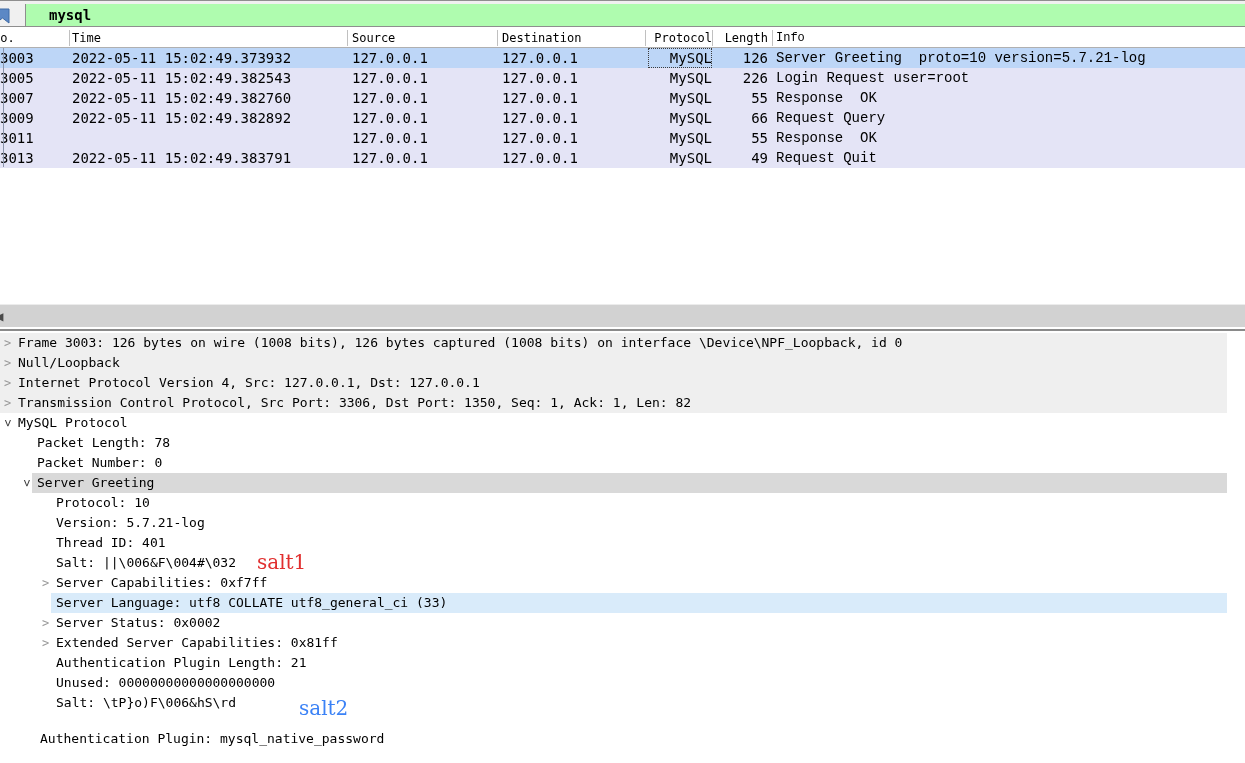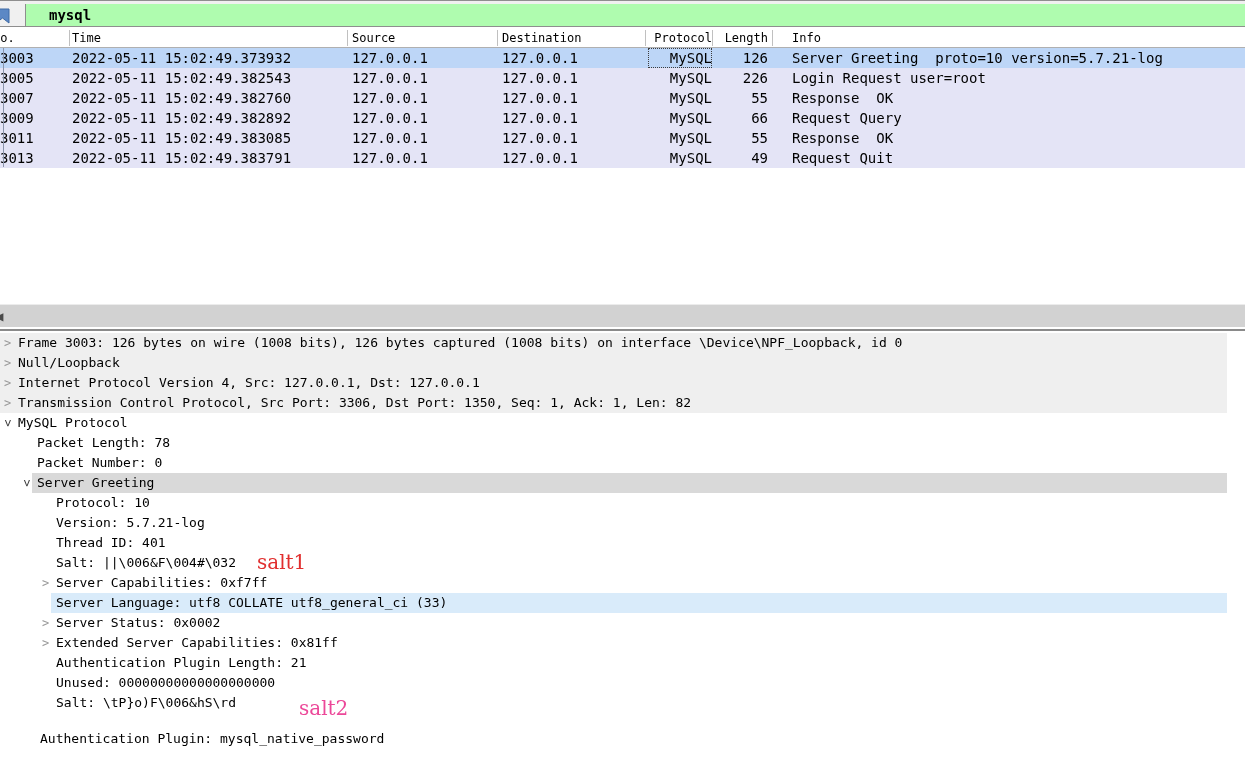--- a/index.html
+++ b/index.html
@@ -27,21 +27,21 @@
   
   .pl-rows{position:absolute;top:48px;left:0;width:100%;}
   .pl-row{position:relative;height:20px;font-size:14px;line-height:20px;white-space:pre;}
   .c-no{position:absolute;left:0;width:68px;text-align:left;top:0;}
   .c-time{position:absolute;left:72px;top:0;}
   .c-src{position:absolute;left:352px;top:0;}
   .c-dst{position:absolute;left:502px;top:0;}
   .c-proto{position:absolute;left:648px;width:64px;top:0;padding-left:3px;box-sizing:border-box;text-align:right;}
   .c-proto.focused{outline:1px dotted #3c3c3c;outline-offset:-1px;}
   .c-len{position:absolute;left:714px;width:54px;text-align:right;top:0;}
-  .c-info{position:absolute;left:792px;top:0;}
+  .c-info{position:absolute;left:776px;top:0;font-family:Liberation Mono, monospace;}
   .h-no{left:-7px;width:75px;text-align:left;}
   .left-edge-line{position:absolute;top:48px;left:3px;width:1px;height:119px;background:#8b95ab;}
 
   
   .hscroll{position:absolute;top:304px;left:0;width:100%;height:22px;background:#d2d2d2;
            border-top:1px solid #ececec;overflow:hidden;}
   .hscroll-arrow{position:absolute;left:-5px;top:2px;color:#4a4a4a;font-size:14px;line-height:18px;}
   .pane-sep{position:absolute;top:329px;left:0;width:100%;height:2px;background:#8a8a8a;}
 
   
@@ -79,21 +79,21 @@
   <div class="filter-underline"></div>
 
   <div class="pl-header" id="plHeader"><span class="hcell c-no h-no">No.</span><span class="hcell c-time">Time</span><span class="hcell c-src">Source</span><span class="hcell c-dst">Destination</span><span class="hcell c-proto">Protocol</span><span class="hcell c-len">Length</span><span class="hcell c-info">Info</span></div>
   <div class="header-underline"></div>
 
   <div class="pl-rows" id="plRows">
       <div class="pl-row" style="background: rgb(189, 214, 247);"><span class="c-no">3003</span><span class="c-time">2022-05-11 15:02:49.373932</span><span class="c-src">127.0.0.1</span><span class="c-dst">127.0.0.1</span><span class="c-proto focused">MySQL</span><span class="c-len">126</span><span class="c-info">Server Greeting  proto=10 version=5.7.21-log</span></div>
       <div class="pl-row" style="background: rgb(228, 228, 246);"><span class="c-no">3005</span><span class="c-time">2022-05-11 15:02:49.382543</span><span class="c-src">127.0.0.1</span><span class="c-dst">127.0.0.1</span><span class="c-proto">MySQL</span><span class="c-len">226</span><span class="c-info">Login Request user=root</span></div>
       <div class="pl-row" style="background: rgb(228, 228, 246);"><span class="c-no">3007</span><span class="c-time">2022-05-11 15:02:49.382760</span><span class="c-src">127.0.0.1</span><span class="c-dst">127.0.0.1</span><span class="c-proto">MySQL</span><span class="c-len">55</span><span class="c-info">Response  OK</span></div>
       <div class="pl-row" style="background: rgb(228, 228, 246); padding-left: 26px;"><span class="c-no">3009</span><span class="c-time">2022-05-11 15:02:49.382892</span><span class="c-src">127.0.0.1</span><span class="c-dst">127.0.0.1</span><span class="c-proto">MySQL</span><span class="c-len">66</span><span class="c-info">Request Query</span></div>
-      <div class="pl-row" style="background: rgb(228, 228, 246);"><span class="c-no">3011</span><span class="c-time">2022-05-11 15:02:49.383085</span><span class="c-src">127.0.0.1</span><span class="c-dst">127.0.0.1</span><span class="c-proto">MySQL</span><span class="c-len">55</span><span class="c-info">Response  OK</span></div>
+      <div class="pl-row" style="background: rgb(228, 228, 246);"><span class="c-no">3011</span><span class="c-src">127.0.0.1</span><span class="c-dst">127.0.0.1</span><span class="c-proto">MySQL</span><span class="c-len">55</span><span class="c-info">Response  OK</span></div>
       <div class="pl-row" style="background: rgb(228, 228, 246);"><span class="c-no">3013</span><span class="c-time">2022-05-11 15:02:49.383791</span><span class="c-src">127.0.0.1</span><span class="c-dst">127.0.0.1</span><span class="c-proto">MySQL</span><span class="c-len">49</span><span class="c-info">Request Quit</span></div>
     </div>
   <div class="left-edge-line"></div>
 
   <div class="hscroll">
     <span class="hscroll-arrow">◀</span>
   </div>
   <div class="pane-sep"></div>
 
   <div class="detail" id="detailRows">
@@ -114,21 +114,21 @@
       <div class="dt-row"><span class="dt-chev" style="left: 42px;">&gt;</span><span class="dt-text" style="left: 56px;">Server Status: 0x0002</span></div>
       <div class="dt-row"><span class="dt-chev" style="left: 42px;">&gt;</span><span class="dt-text" style="left: 56px;">Extended Server Capabilities: 0x81ff</span></div>
       <div class="dt-row"><span class="dt-text" style="left: 56px;">Authentication Plugin Length: 21</span></div>
       <div class="dt-row"><span class="dt-text" style="left: 56px;">Unused: 00000000000000000000</span></div>
       <div class="dt-row"><span class="dt-text" style="left: 56px;">Salt: \tP}o)F\006&amp;hS\rd</span></div>
       <div class="dt-row"><span class="dt-text" style="left: 40px; margin-top: 16px;">Authentication Plugin: mysql_native_password</span></div>
     </div>
 
   <div id="annots">
       <div class="annot" style="left: 257px; top: 549px; color: rgb(225, 47, 47);">salt1</div>
-      <div class="annot" style="left: 299px; top: 695px; color: #ec4899;">salt2</div>
+      <div class="annot" style="left: 299px; top: 695px; color: #3b82f6;">salt2</div>
     </div>
 <div class="hsep" style="left: 69px;"></div>
     <div class="hsep" style="left: 347px;"></div>
     <div class="hsep" style="left: 497px;"></div>
     <div class="hsep" style="left: 645px;"></div>
     <div class="hsep" style="left: 712px;"></div>
     <div class="hsep" style="left: 772px;"></div>
   </div>
 
 </body></html>

